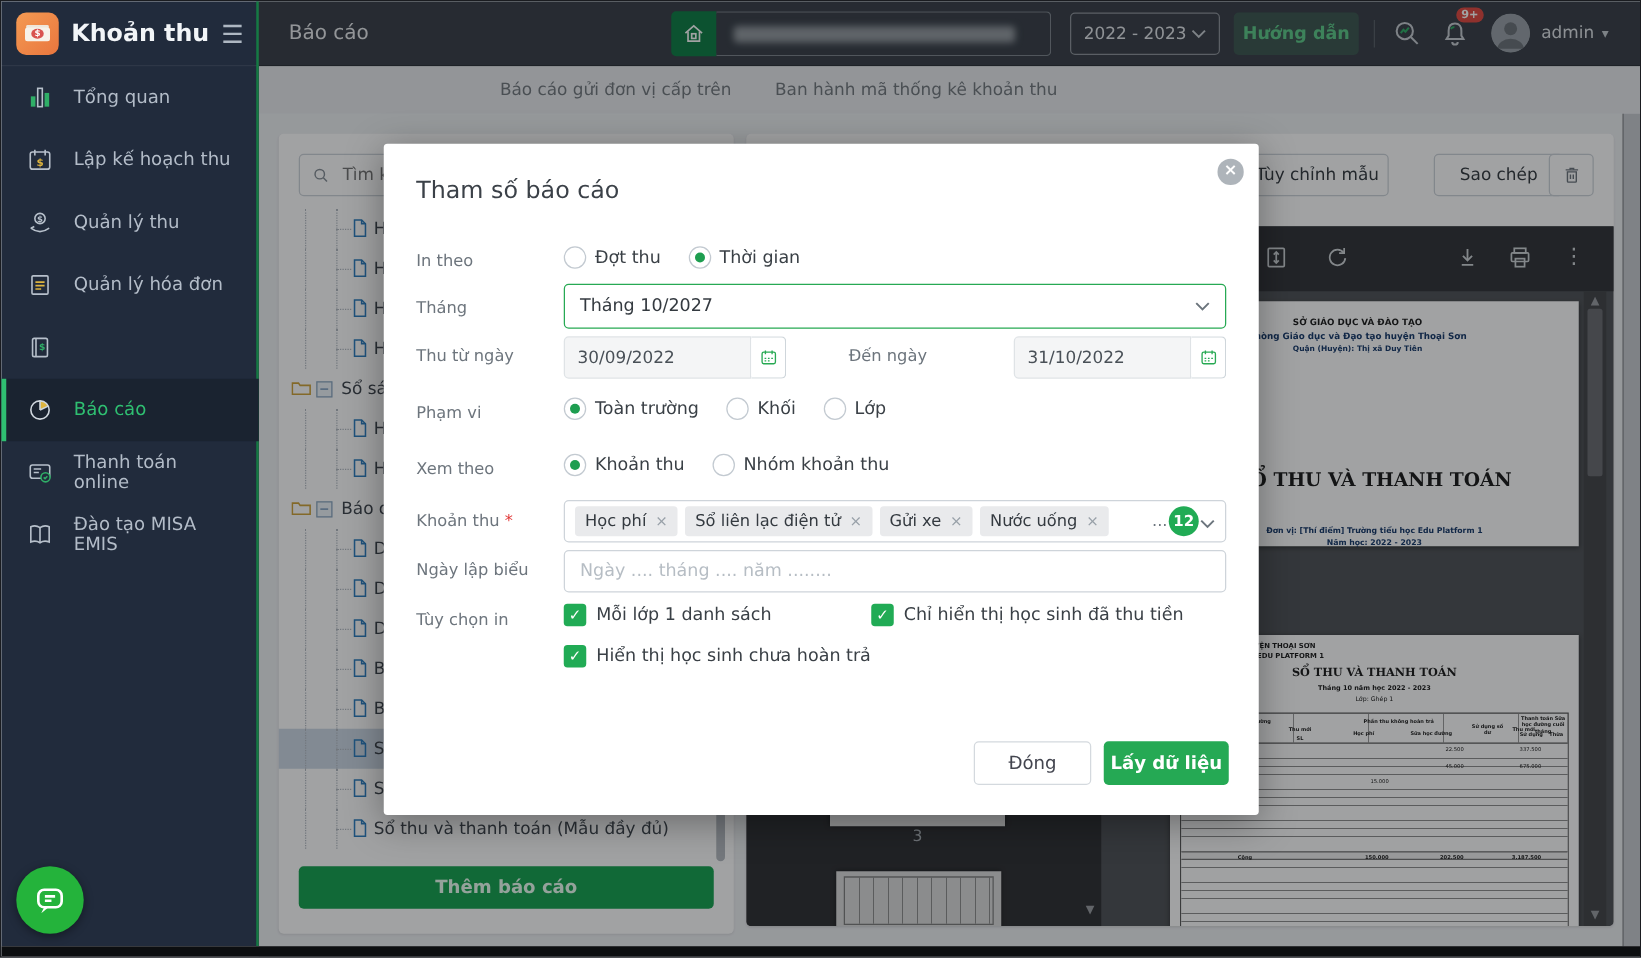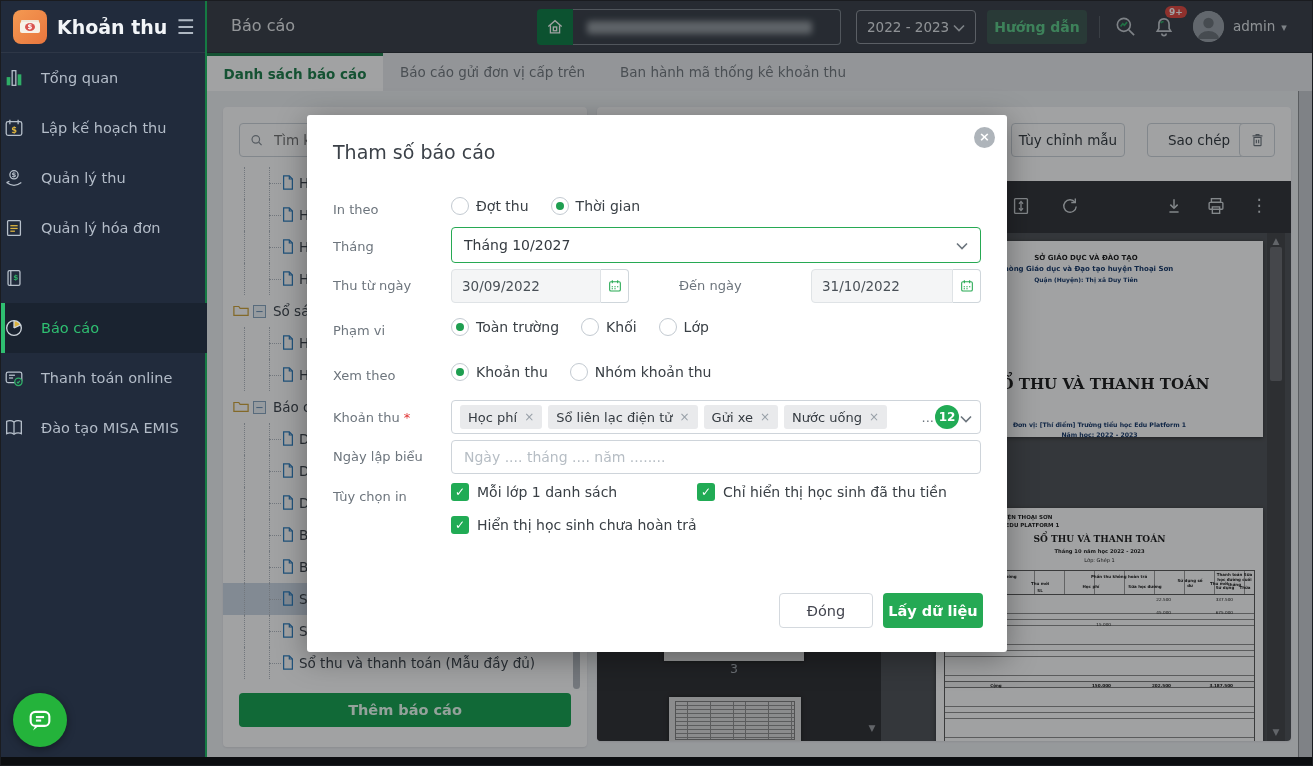--- a/index.html
+++ b/index.html
@@ -10,21 +10,21 @@
 
   
   #sidebar{position:absolute;left:0;top:0;width:206px;height:756px;background:#212b3c;z-index:10;}
   #sidebar .edge{position:absolute;right:0;top:0;width:2px;height:100%;background:#157a43;}
   .sb-head{height:52px;display:flex;align-items:center;padding:0 12px;border-bottom:1px solid rgba(255,255,255,.06);}
   .logo{width:34px;height:34px;border-radius:8px;background:linear-gradient(135deg,#f49a52,#e9763e);position:relative;flex:0 0 auto;}
   .logo .note{position:absolute;left:7px;top:12px;width:20px;height:11px;background:#f7f2e9;border-radius:2px;box-shadow:0 -3px 0 -1px #efe7da;}
   .logo .coin{position:absolute;left:12px;top:13px;width:10px;height:8px;background:#d9534f;border-radius:50%;color:#fff;font-size:7px;line-height:8px;text-align:center;font-weight:bold;}
   .sb-title{color:#f2f5f8;font-size:19px;font-weight:bold;margin-left:10px;flex:1;}
   .burger{color:#aeb7c2;font-size:20px;cursor:pointer;}
-  .sb-item{position:relative;height:50px;display:flex;align-items:center;padding:0 0;color:#b3bcc8;font-size:14.5px;cursor:pointer;}
+  .sb-item{position:relative;height:50px;display:flex;align-items:center;padding:0 18px;color:#b3bcc8;font-size:14.5px;cursor:pointer;}
   .sb-item .ic{width:26px;height:26px;margin-right:14px;flex:0 0 auto;display:flex;align-items:center;justify-content:center;}
   .sb-item.active{background:#1a2330;color:#2fbf71;}
   .sb-item.active::before{content:"";position:absolute;left:0;top:0;width:4px;height:100%;background:#2fbf71;}
   #chat-fab{position:absolute;left:12px;top:692px;width:54px;height:54px;border-radius:50%;background:#24b33b;z-index:160;display:flex;align-items:center;justify-content:center;box-shadow:0 2px 8px rgba(0,0,0,.4);cursor:pointer;}
 
   
   #topbar{position:absolute;left:206px;top:0;width:1107px;height:52px;background:#3a4049;border-bottom:1px solid #2c3138;}
   .tb-title{position:absolute;left:24px;top:15px;color:#e8eaed;font-size:16px;}
   .home-btn{position:absolute;left:330px;top:8px;width:36px;height:36px;background:#0f7f46;border-radius:4px 0 0 4px;display:flex;align-items:center;justify-content:center;cursor:pointer;}
   .school-box{position:absolute;left:366px;top:8px;width:268px;height:36px;border:1px solid #7e858d;border-left:none;border-radius:0 4px 4px 0;}
@@ -273,21 +273,20 @@
           <circle cx="15.5" cy="12" r="5.2" fill="#6d737a"></circle>
           <path d="M5,28 a10.5,8 0 0 1 21,0 Z" fill="#6d737a"></path>
         </svg>
     </div>
     <div class="admin">
       <span>admin</span><span class="cv">▾</span>
     </div>
   </header>
 
   <div id="tabsbar">
-    <div class="tab active" style="left:0;width:176px;">Danh sách báo cáo</div>
     <div class="tab" style="left:176px;width:219px;">Báo cáo gửi đơn vị cấp trên</div>
     <div class="tab" style="left:395px;width:262px;">Ban hành mã thống kê khoản thu</div>
   </div>
 
   <div id="content-bg"></div>
 
   <section class="card" id="tree-card">
     <div class="search-box">
       <svg width="15" height="15" viewBox="0 0 24 24" fill="none" stroke="#868e96" stroke-width="2">
           <circle cx="10" cy="10" r="6.5"></circle>
@@ -453,21 +452,21 @@
             <path d="M9.5,1.5 V5 H13"></path>
           </svg></span>
         <span class="abs" style="left:76px;top:8px;">Sổ thu và thanh toán (Mẫu đầy đủ)</span>
       </div>
 
     <div id="tree-scroll"></div>
     <button class="add-btn">Thêm báo cáo</button>
   </section>
 
   <section class="card" id="view-card">
-    <div class="act-btn" style="left:414px;width:114px;">Tùy chỉnh mẫu</div>
+    <div class="act-btn" style="left:400px;width:114px;">Tùy chỉnh mẫu</div>
     <div class="act-btn" style="left:550px;width:104px;">Sao chép</div>
     <div class="act-btn" style="left:642px;width:36px;">
       <svg width="17" height="18" viewBox="0 0 24 24" fill="none" stroke="#6c757d" stroke-width="1.6">
           <path d="M7,8.5 H17 V19 a1,1 0 0 1 -1,1 H8 a1,1 0 0 1 -1,-1 Z"></path>
           <line x1="5" y1="6.2" x2="19" y2="6.2"></line>
           <path d="M10,6 V4.5 h4 V6"></path>
           <line x1="10.4" y1="11.5" x2="10.4" y2="16.5"></line>
           <line x1="13.6" y1="11.5" x2="13.6" y2="16.5"></line>
         </svg>
     </div>

